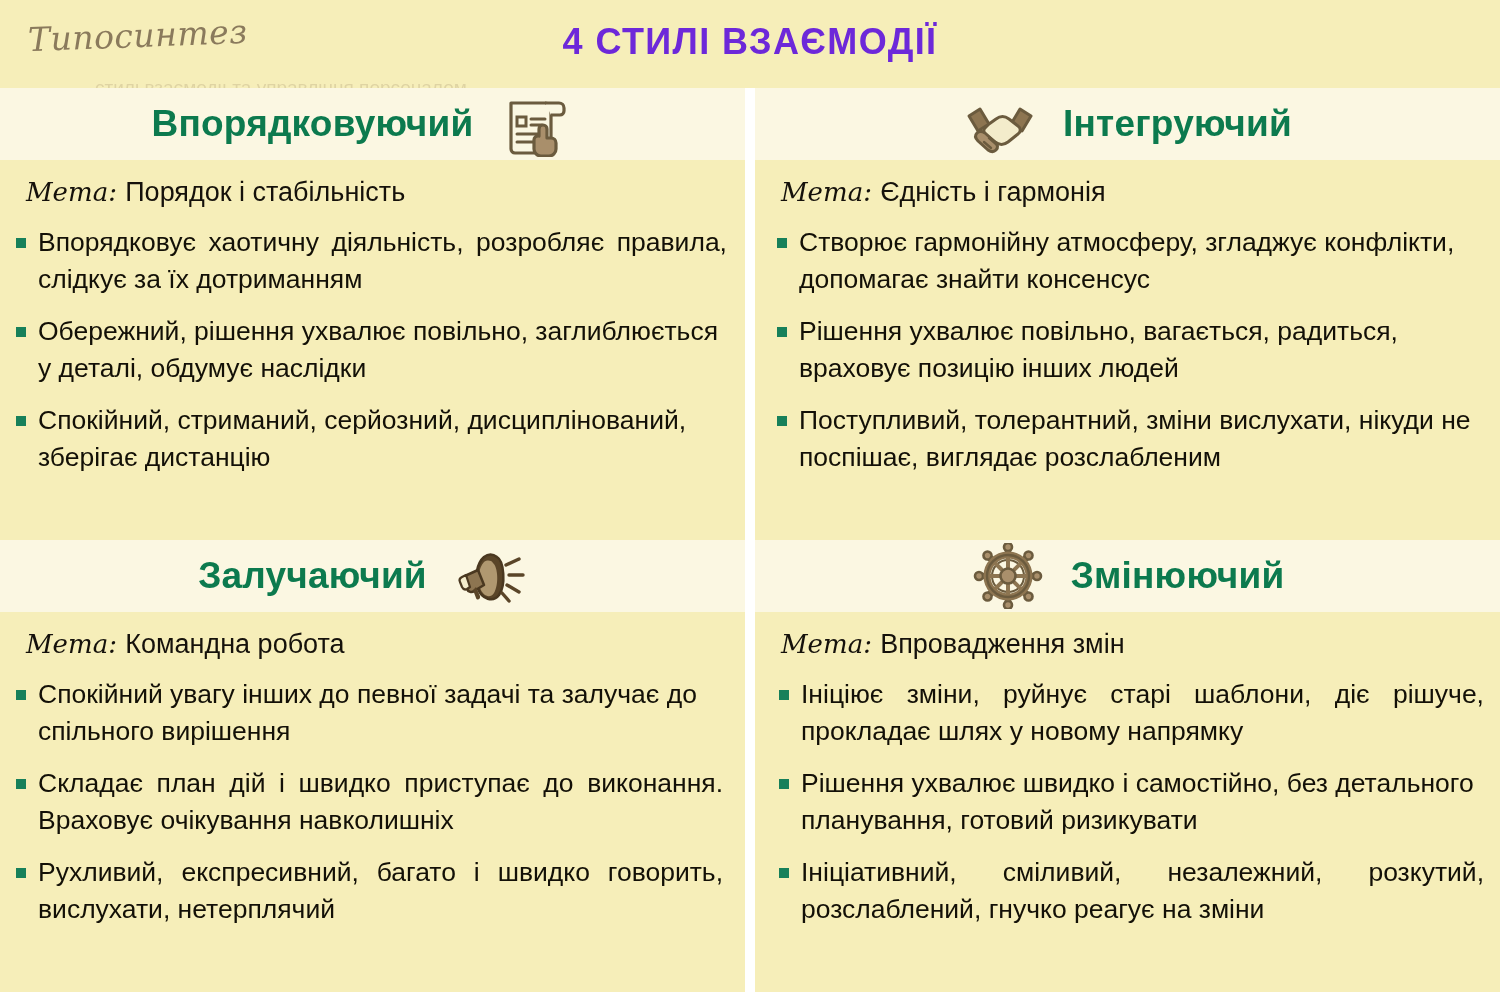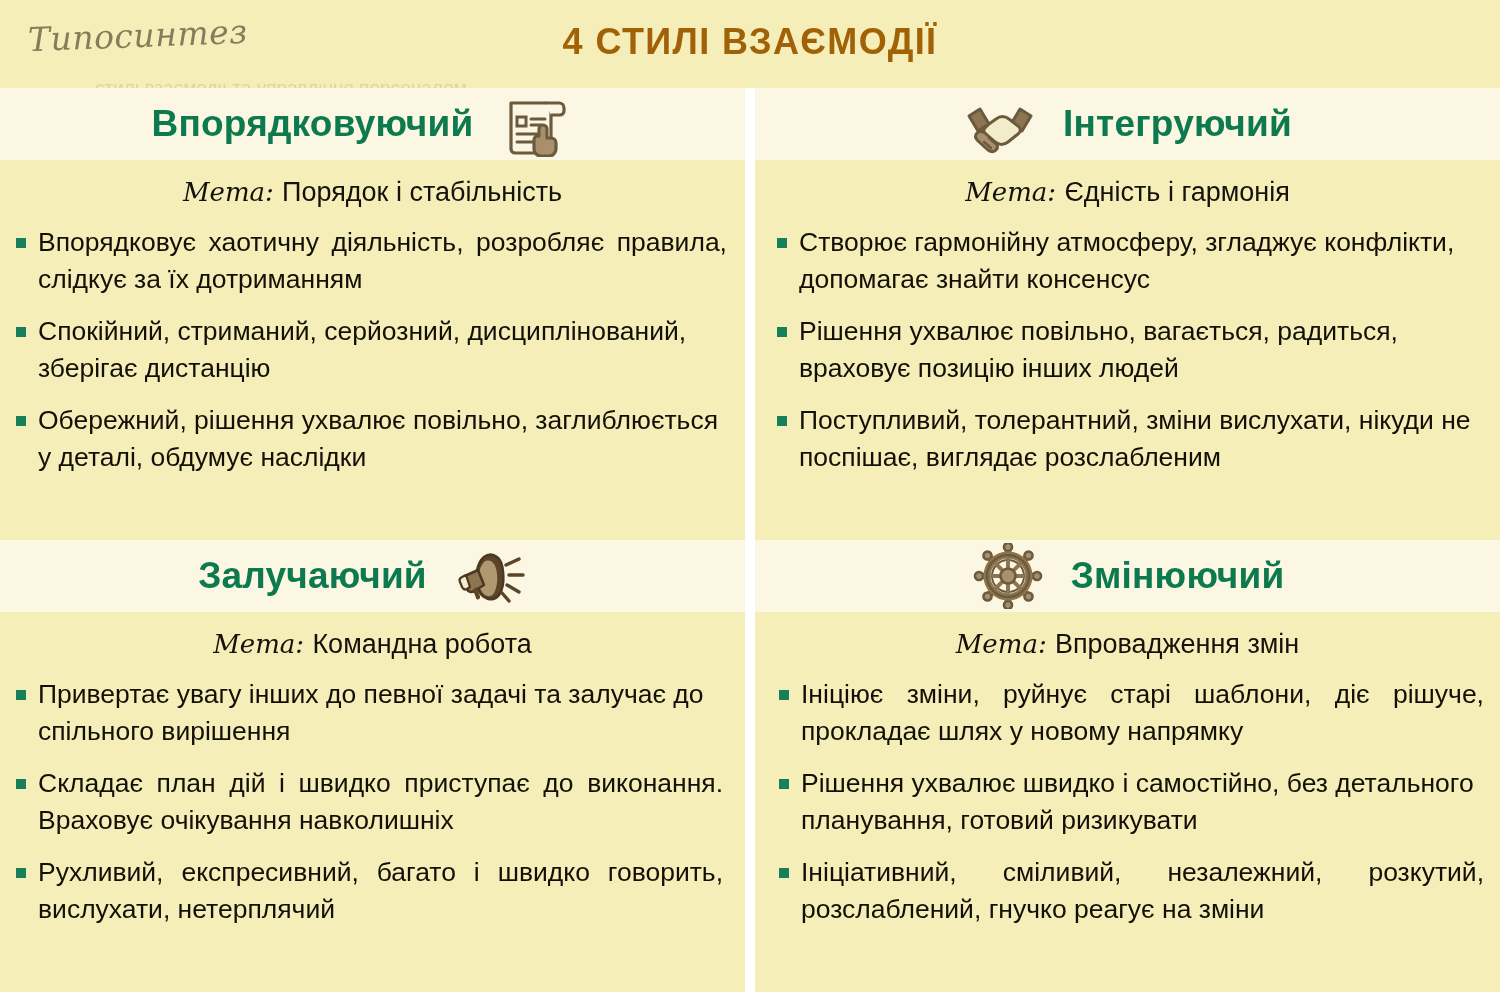--- a/index.html
+++ b/index.html
@@ -38,21 +38,21 @@
     font-size: 33px;
     font-weight: 400;
     letter-spacing: 0.5px;
     color: #8a7a5c;
     transform: rotate(-2.2deg);
   }
   .poster-title {
     font-size: 36px;
     font-weight: bold;
     letter-spacing: 1.4px;
-    color: #a16207;
+    color: #6d28d9;
     text-transform: uppercase;
     transform: translateY(-2px);
   }
   .watermark {
     position: absolute;
     left: 95px;
     top: 84px;
     width: 520px;
     height: 14px;
     overflow: hidden;
@@ -120,25 +120,25 @@
   .icon-slot {
     width: 74px;
     height: 66px;
     flex: 0 0 74px;
     position: relative;
   }
   .icon-slot svg { display: block; width: 100%; height: 100%; }
 
   
   .goal {
-    text-align: center;
+    text-align: left;
     font-size: 27px;
     color: #15110b;
     margin-top: 17px;
-    padding: 0 10px;
+    padding: 0 26px;
     white-space: nowrap;
   }
   .goal .lbl {
     font-style: italic;
     font-family: "DejaVu Serif", serif;
     font-size: 26px;
   }
 
   
   .bullets {
@@ -205,25 +205,25 @@
       <div class="goal">
         <span class="lbl">Мета: </span><span>Порядок і стабільність</span>
       </div>
       <div class="bullets">
         <div class="bullet j">
           <span class="sq"></span>
           <span class="txt">Впорядковує хаотичну діяльність, розробляє правила, слідкує за їх дотриманням</span>
         </div>
         <div class="bullet">
           <span class="sq"></span>
+          <span class="txt">Обережний, рішення ухвалює повільно, заглиблюється у деталі, обдумує наслідки</span>
+        </div>
+        <div class="bullet">
+          <span class="sq"></span>
           <span class="txt">Спокійний, стриманий, серйозний, дисциплінований, зберігає дистанцію</span>
-        </div>
-        <div class="bullet">
-          <span class="sq"></span>
-          <span class="txt">Обережний, рішення ухвалює повільно, заглиблюється у деталі, обдумує наслідки</span>
         </div>
       </div>
     </div>
 
     <div class="vdiv"></div>
 
     <div class="cell tr">
       <div class="band"></div>
       <div class="cell-head">
         <div class="icon-slot">
@@ -276,21 +276,21 @@
             </g>
           </svg>
         </div>
       </div>
       <div class="goal">
         <span class="lbl">Мета: </span><span>Командна робота</span>
       </div>
       <div class="bullets">
         <div class="bullet">
           <span class="sq"></span>
-          <span class="txt">Привертає увагу інших до певної задачі та залучає до спільного вирішення</span>
+          <span class="txt">Спокійний увагу інших до певної задачі та залучає до спільного вирішення</span>
         </div>
         <div class="bullet j">
           <span class="sq"></span>
           <span class="txt">Складає план дій і швидко приступає до виконання. Враховує очікування навколишніх</span>
         </div>
         <div class="bullet j">
           <span class="sq"></span>
           <span class="txt">Рухливий, експресивний, багато і швидко говорить, вислухати, нетерплячий</span>
         </div>
       </div>

